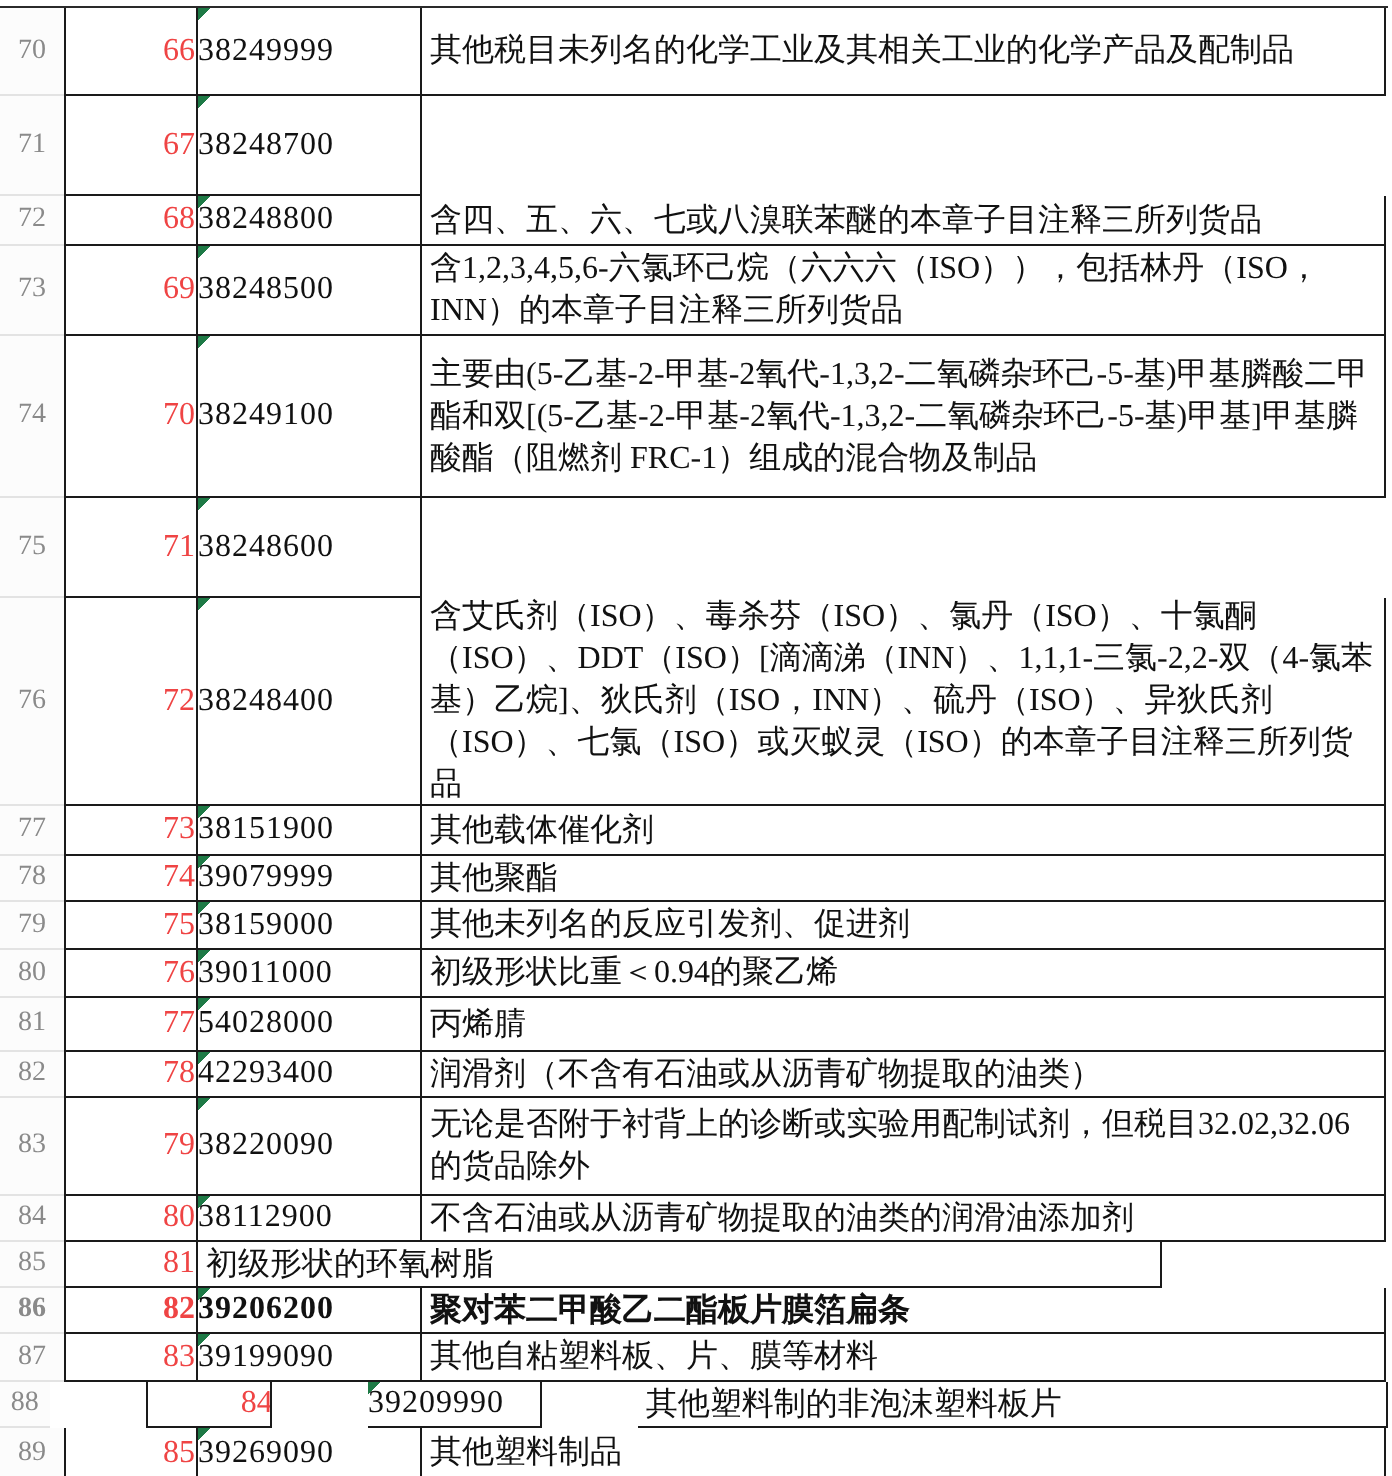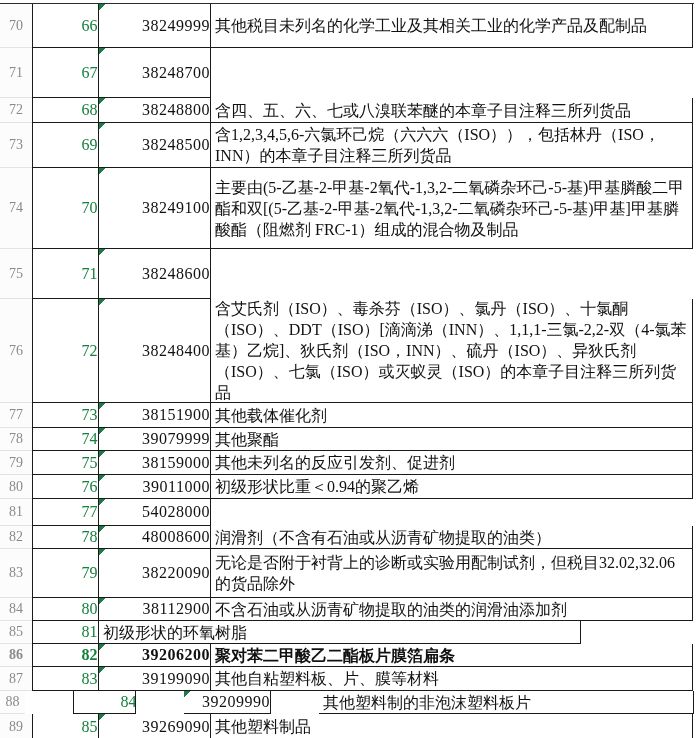--- a/index.html
+++ b/index.html
@@ -25,26 +25,26 @@
     color:#8a8a8a;
     font-size:14px;
     border-bottom:1px solid #e3e3e3;
   }
   .seq {
     width:67px;
     justify-content:center;
     border-left:1px solid #1a1a1a;
     border-right:1px solid #1a1a1a;
     border-bottom:1px solid #1a1a1a;
-    font-size:16px; color:#15803d;padding-left:48px;
+    font-size:16px; color:#ef4444;padding-left:48px;
   }
   .code {
     width:112px;
     position:relative;
-    justify-content:flex-end;
+    justify-content:flex-start;
     border-right:1px solid #1a1a1a;
     border-bottom:1px solid #1a1a1a;
     font-size:16px; color:#111;
     letter-spacing:0.5px;
   }
   .desc {
     width:482px;
     border-right:1px solid #1a1a1a;
     border-bottom:1px solid #1a1a1a;
     font-size:16px; color:#111;
@@ -236,32 +236,35 @@
     <div class="td rowhdr">
       <span>81</span>
     </div>
     <div class="td seq">
       <span>77</span>
     </div>
     <div class="td code">
       <span class="tri"></span>
       <span>54028000</span>
     </div>
+    <div class="td desc">
+      <span>丙烯腈</span>
+    </div>
   </div>
 
   <div class="tr" style="height: 23px;">
     <div class="td rowhdr">
       <span>82</span>
     </div>
     <div class="td seq">
       <span>78</span>
     </div>
     <div class="td code">
       <span class="tri"></span>
-      <span>48008600</span>
+      <span>42293400</span>
     </div>
     <div class="td desc">
       <span>润滑剂（不含有石油或从沥青矿物提取的油类）</span>
     </div>
   </div>
 
   <div class="tr" style="height: 49px;">
     <div class="td rowhdr">
       <span>83</span>
     </div>

